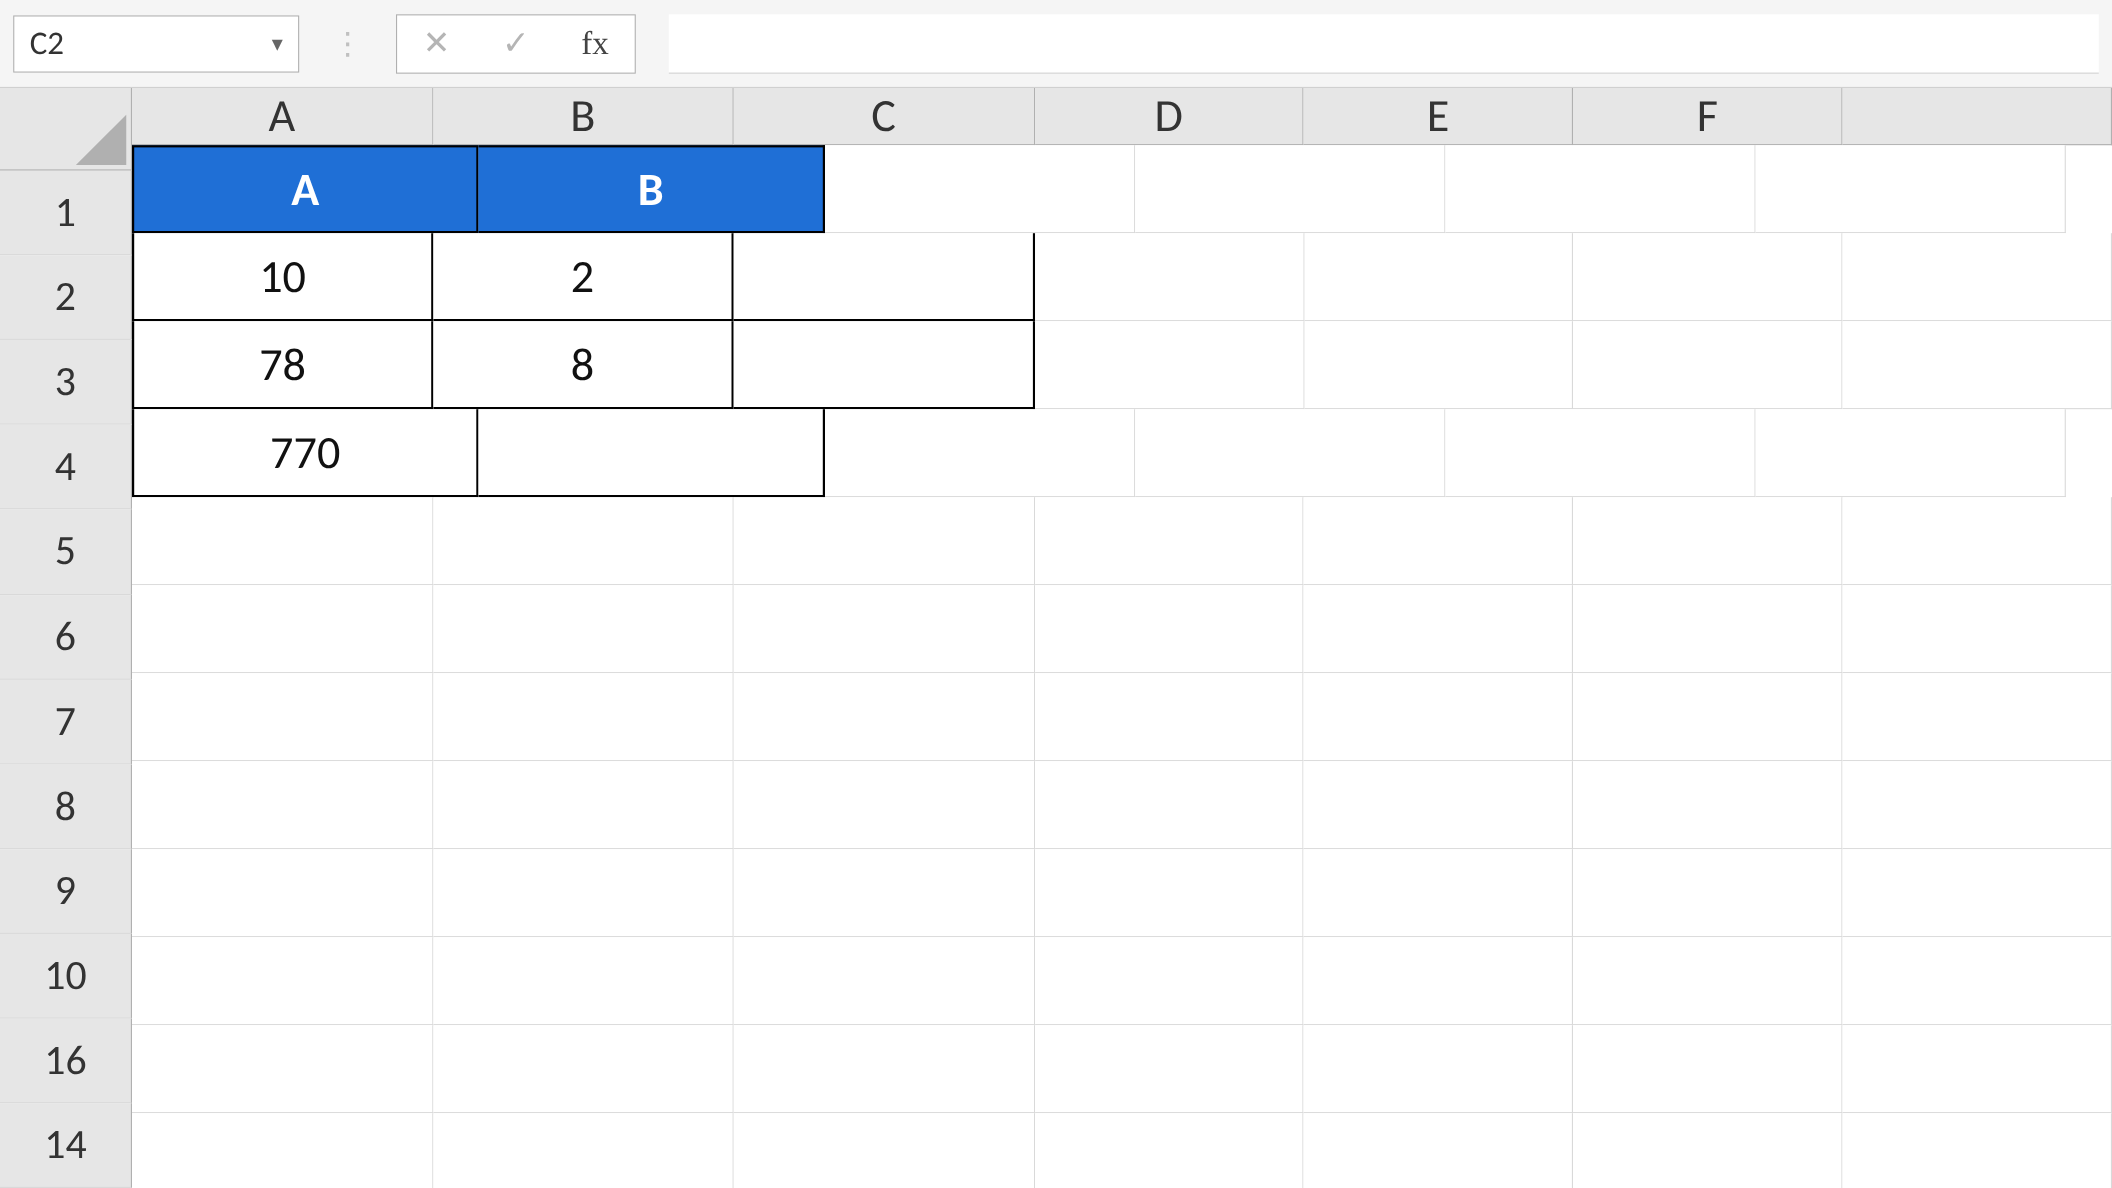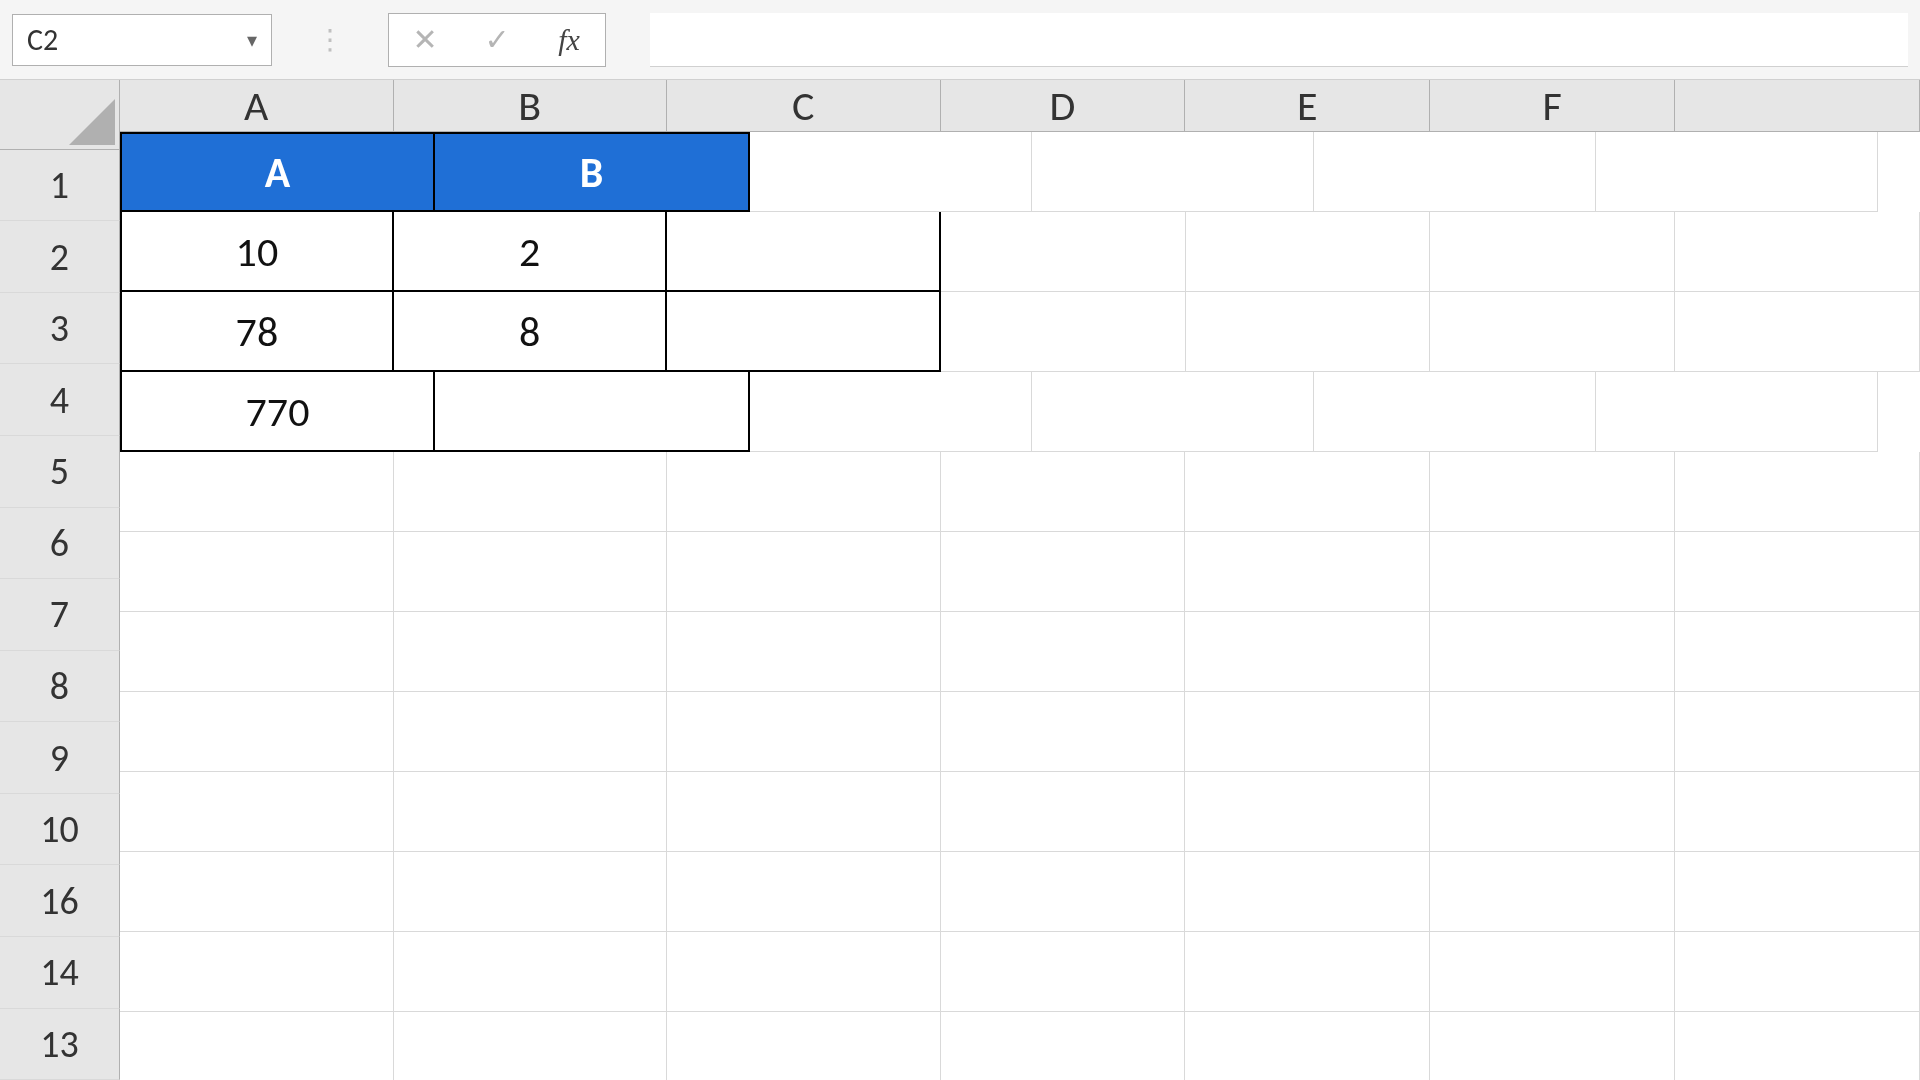--- a/index.html
+++ b/index.html
@@ -12,21 +12,21 @@
     }
 
     
     .formula-bar-area {
       display: flex;
       align-items: center;
       height: 80px;
       background: #f5f5f5;
       border-bottom: 1px solid #d0d0d0;
       padding: 0 12px;
-      gap: 44px;
+      gap: 30px;
     }
 
     .name-box {
       width: 260px;
       height: 52px;
       background: #ffffff;
       border: 1px solid #b0b0b0;
       display: flex;
       align-items: center;
       justify-content: space-between;
@@ -55,21 +55,20 @@
       width: 72px;
       height: 100%;
       display: flex;
       align-items: center;
       justify-content: center;
       font-size: 30px;
       color: #b5b5b5;
     }
     .formula-buttons .fbtn.fx {
       color: #444;
-      font-style: italic;
       font-family: 'Times New Roman', serif;
     }
 
     .formula-input {
       flex: 1;
       height: 54px;
       border: none;
       border-bottom: 1px solid #d0d0d0;
       background: #fff;
       font-size: 28px;
@@ -205,21 +204,20 @@
     <div class="row-hdr">3</div>
     <div class="row-hdr">4</div>
     <div class="row-hdr">5</div>
     <div class="row-hdr">6</div>
     <div class="row-hdr">7</div>
     <div class="row-hdr">8</div>
     <div class="row-hdr">9</div>
     <div class="row-hdr">10</div>
     <div class="row-hdr">16</div>
     <div class="row-hdr">14</div>
-    <div class="row-hdr">13</div>
   </div>
 
   <div class="cols-and-cells">
     <div class="col-hdrs">
       <div class="col-hdr wA">A</div>
       <div class="col-hdr wB">B</div>
       <div class="col-hdr wC">C</div>
       <div class="col-hdr wD">D</div>
       <div class="col-hdr wE">E</div>
       <div class="col-hdr wF">F</div>

